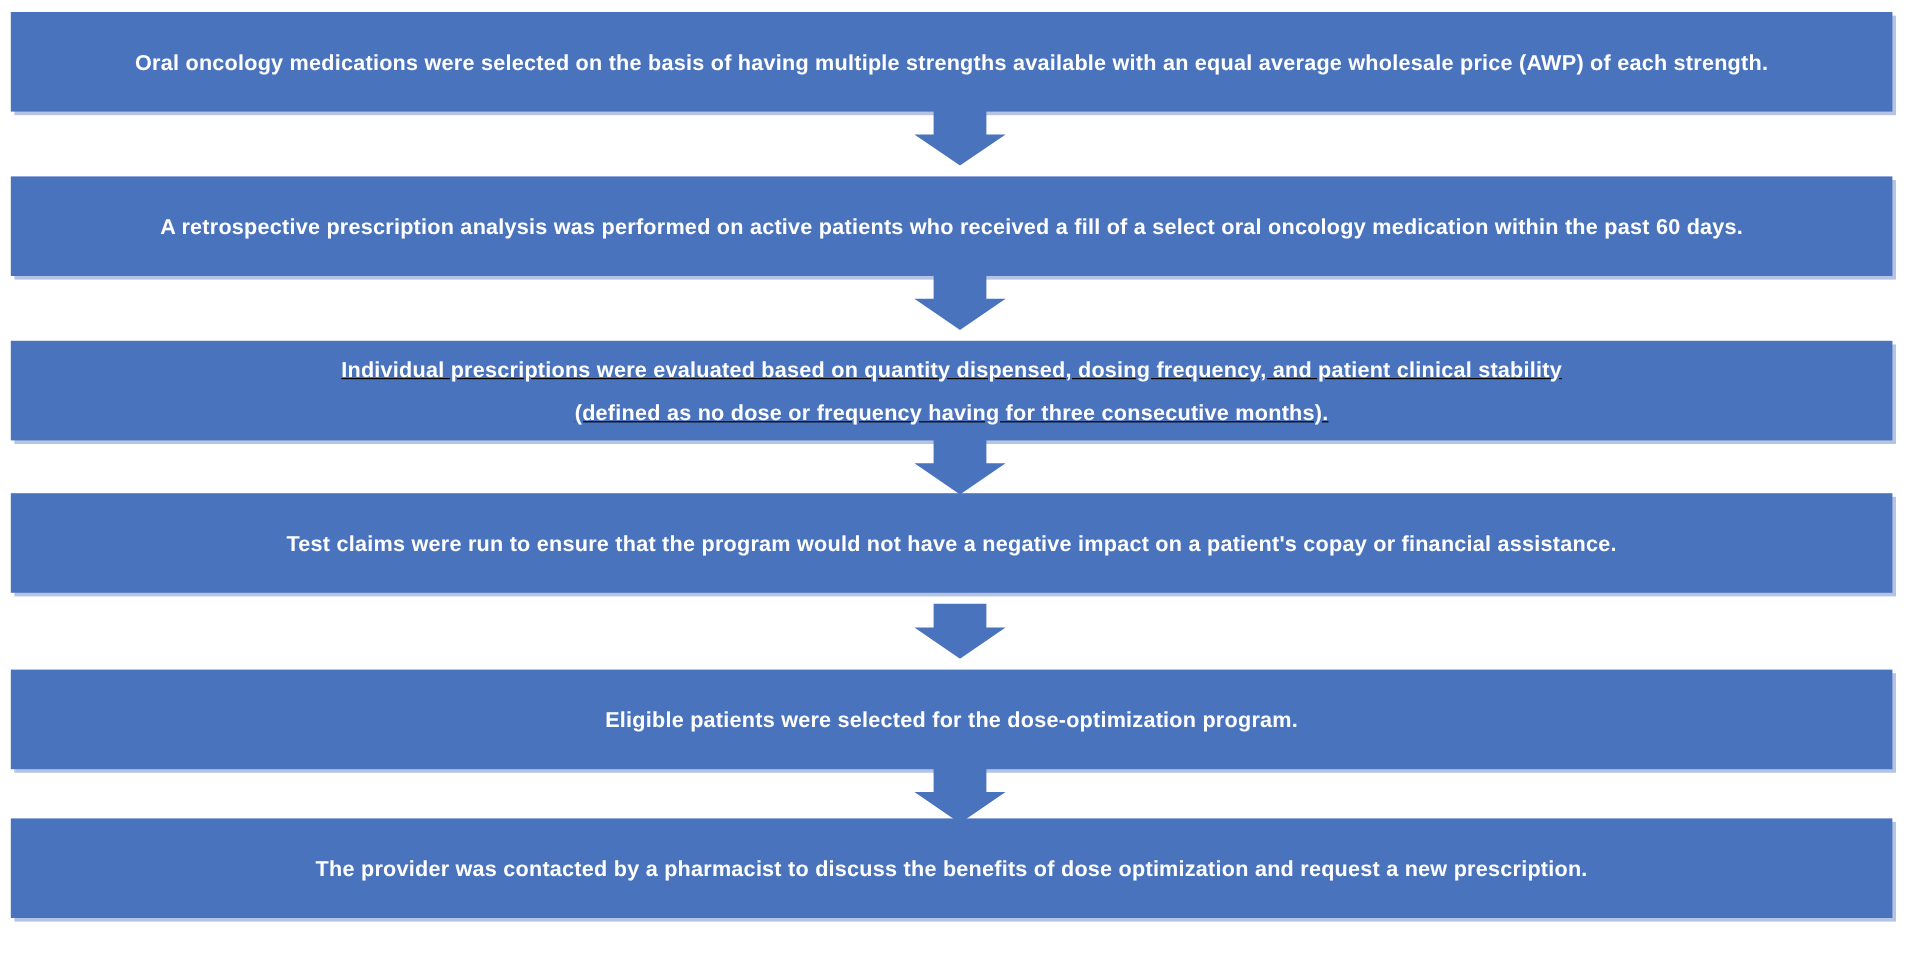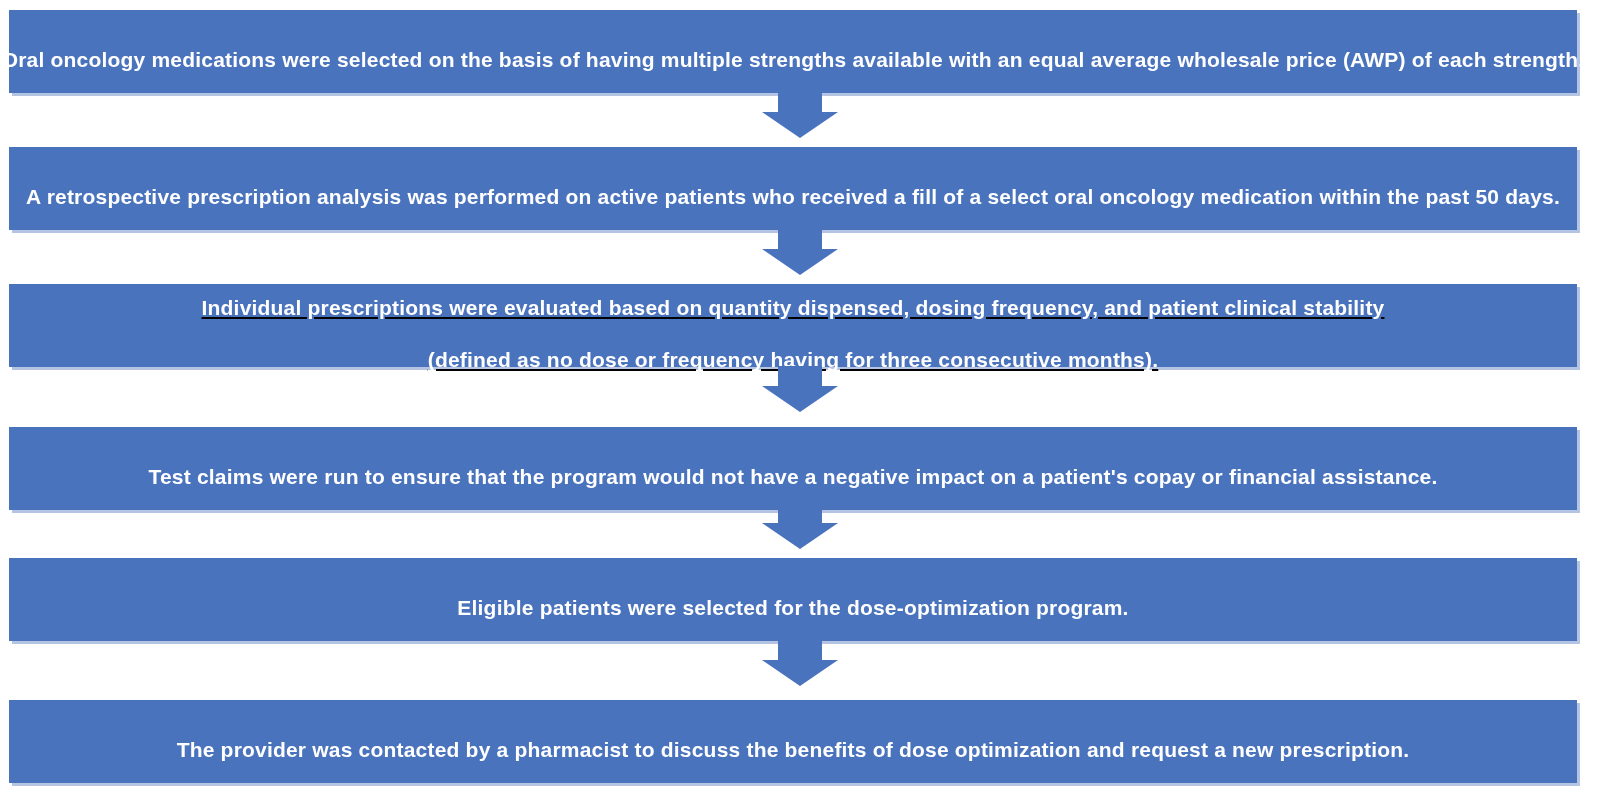--- a/index.html
+++ b/index.html
@@ -29,34 +29,33 @@
     box-shadow: 3px 3px 0 0 var(--edge);
     display: flex;
     flex-direction: column;
     justify-content: center;
     align-items: center;
     text-align: center;
   }
 
   .step .line {
     color: var(--text);
-    font-size: 21px;
+    font-size: 18px;
     font-weight: 700;
     line-height: 36px;
     letter-spacing: 0.2px;
     white-space: nowrap;
-    margin-top: 16px;
   }
 
   .step-1 { top: 10px; }
   .step-2 { top: 147px; }
   .step-3 { top: 284px; text-decoration: underline; }
-  .step-4 { top: 427px; }
+  .step-4 { top: 411px; }
   .step-5 { top: 558px; text-align: right; }
-  .step-6 { top: 700px; }
+  .step-6 { top: 682px; }
 
   .connector {
     position: absolute;
     left: 762px;
     width: 76px;
     height: 46px;
     color: var(--accent);
   }
   .connector svg { display: block; }
 
@@ -75,21 +74,21 @@
     <div class="line">Oral oncology medications were selected on the basis of having multiple strengths available with an equal average wholesale price (AWP) of each strength.</div>
   </div>
 
   <div class="connector conn-1">
     <svg width="76" height="46" viewBox="0 0 76 46" xmlns="http://www.w3.org/2000/svg" aria-hidden="true">
       <path d="M16 0 h44 v20 h16 L38 46 L0 20 h16 z" fill="currentColor"></path>
     </svg>
   </div>
 
   <div class="step step-2">
-    <div class="line">A retrospective prescription analysis was performed on active patients who received a fill of a select oral oncology medication within the past 50 days.</div>
+    <div class="line">A retrospective prescription analysis was performed on active patients who received a fill of a select oral oncology medication within the past 60 days.</div>
   </div>
 
   <div class="connector conn-2">
     <svg width="76" height="46" viewBox="0 0 76 46" xmlns="http://www.w3.org/2000/svg" aria-hidden="true">
       <path d="M16 0 h44 v20 h16 L38 46 L0 20 h16 z" fill="currentColor"></path>
     </svg>
   </div>
 
   <div class="step step-3">
     <div class="line">Individual prescriptions were evaluated based on quantity dispensed, dosing frequency, and patient clinical stability</div>

